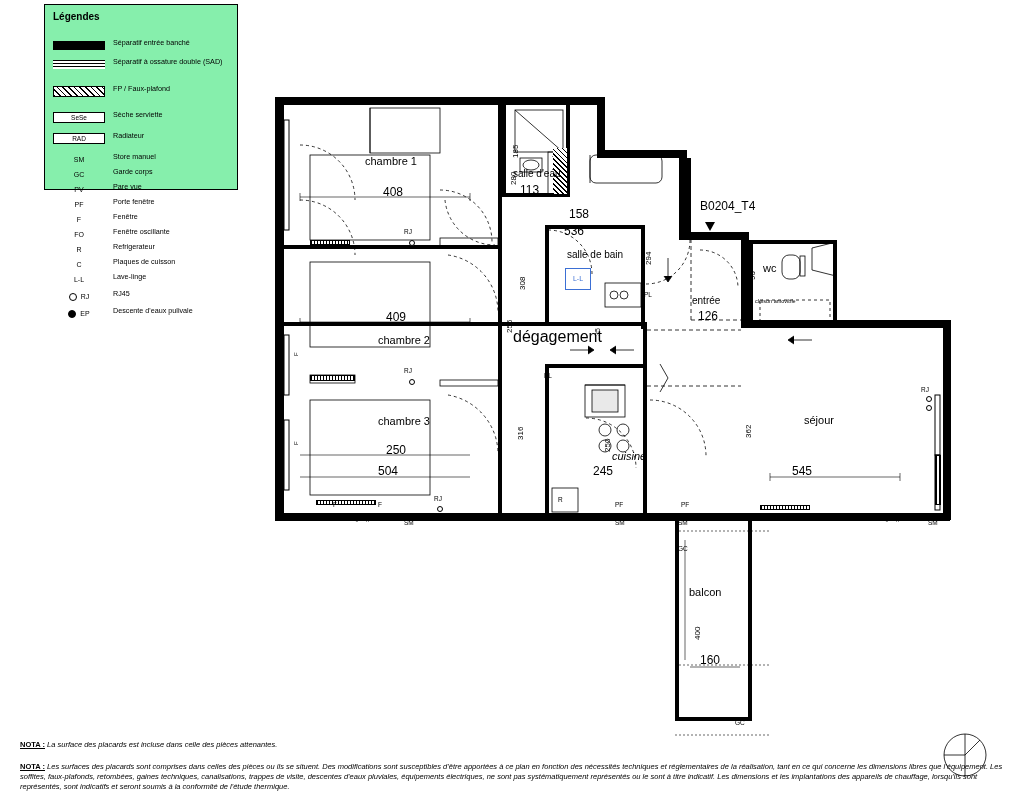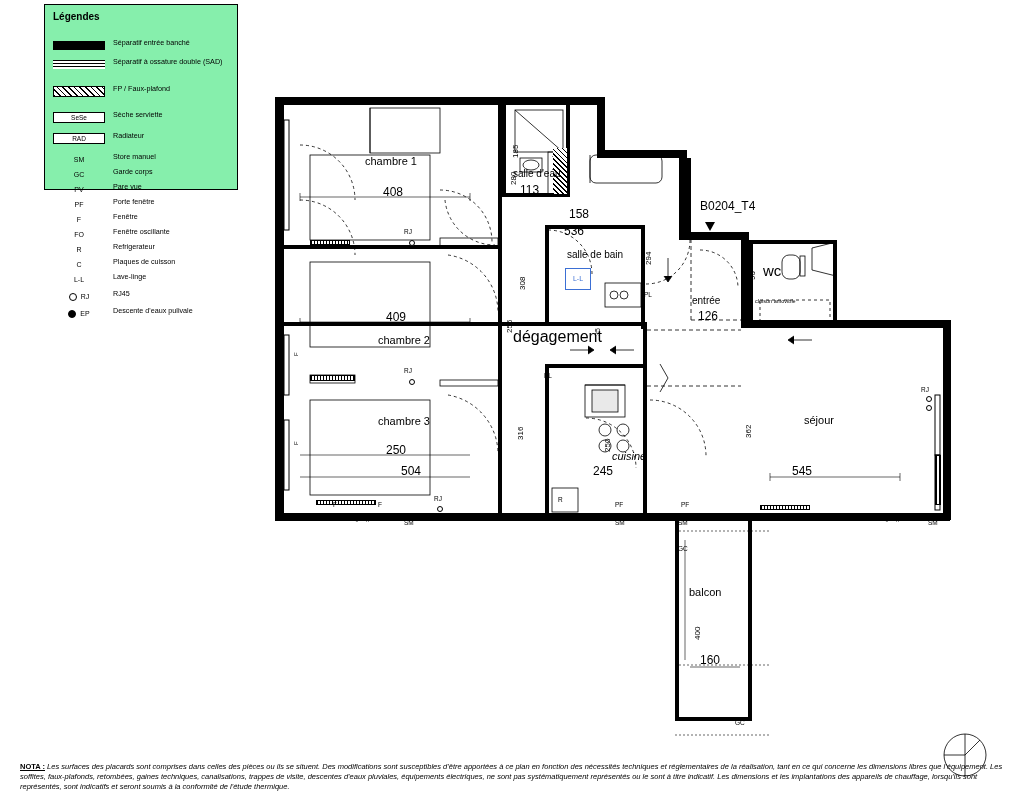--- a/index.html
+++ b/index.html
@@ -449,40 +449,40 @@
 
   <div class="room-label" style="left:365px; top:155px;">chambre 1</div>
   <div class="room-label" style="left:378px; top:334px;">chambre 2</div>
   <div class="room-label" style="left:378px; top:415px;">chambre 3</div>
   <div class="room-label" style="left:513px; top:168px; font-size:10px;">salle d'eau</div>
   <div class="room-label" style="left:567px; top:249px; font-size:10px; width:48px; line-height:12px;">salle de bain</div>
   <div class="room-label" style="left:513px; top:328px; font-size:16px;">dégagement</div>
   <div class="room-label" style="left:612px; top:450px;font-style:italic;">cuisine</div>
   <div class="room-label" style="left:804px; top:414px;">séjour</div>
   <div class="room-label" style="left:692px; top:295px; font-size:10px;">entrée</div>
-  <div class="room-label" style="left:763px; top:262px; font-size:15px;">wc</div>
+  <div class="room-label" style="left:763px; top:262px; font-size:11px;">wc</div>
   <div class="room-label" style="left:689px; top:586px;">balcon</div>
 
   <div class="dim" style="left:383px; top:185px;">408</div>
   <div class="dim-v" style="left:509px; top:185px;">280</div>
   <div class="dim" style="left:520px; top:183px;">113</div>
   <div class="dim-v" style="left:511px; top:158px;">185</div>
   <div class="dim-v" style="left:518px; top:290px;">308</div>
   <div class="dim" style="left:569px; top:207px;">158</div>
   <div class="dim-v" style="left:644px; top:265px;">294</div>
   <div class="dim" style="left:564px; top:224px;">536</div>
   <div class="dim-v" style="left:748px; top:280px;">90</div>
   <div class="dim" style="left:698px; top:309px;">126</div>
   <div class="dim" style="left:386px; top:310px;">409</div>
   <div class="dim-v" style="left:505px; top:333px;">255</div>
   <div class="dim-v" style="left:594px; top:336px; font-size:7px;">35</div>
   <div class="dim-v" style="left:516px; top:440px;">316</div>
   <div class="dim-v" style="left:603px; top:452px;">250</div>
   <div class="dim" style="left:386px; top:443px;">250</div>
-  <div class="dim" style="left:401px; top:464px;">504</div>
+  <div class="dim" style="left:378px; top:464px;">504</div>
   <div class="dim" style="left:593px; top:464px;">245</div>
   <div class="dim-v" style="left:744px; top:438px;">362</div>
   <div class="dim" style="left:792px; top:464px;">545</div>
   <div class="dim-v" style="left:693px; top:640px;">400</div>
   <div class="dim" style="left:700px; top:653px;">160</div>
 
   <div class="tag" style="left:644px; top:291px;">PL</div>
   <div class="tag" style="left:544px; top:372px;">PL</div>
   <div class="tag" style="left:796px; top:320px;">PL</div>
   <div class="tag" style="left:755px; top:298px; font-size:5.5px;">cloison amovible</div>
@@ -510,18 +510,22 @@
   <div class="tag" style="left:928px; top:519px;">SM</div>
   <div class="tag" style="left:615px; top:501px;">PF</div>
   <div class="tag" style="left:681px; top:501px;">PF</div>
   <div class="tag" style="left:678px; top:545px;">GC</div>
   <div class="tag" style="left:735px; top:719px;">GC</div>
   <div class="tag" style="left:558px; top:496px;">R</div>
   <div class="tag" style="left:348px; top:517px; font-size:4.5px;">Allège rapportée 55 cm</div>
   <div class="tag" style="left:628px; top:517px; font-size:4.5px;">Seuil 2 cm</div>
   <div class="tag" style="left:878px; top:517px; font-size:4.5px;">Allège rapportée 55 cm</div>
 
+  <div class="nota" style="left:20px; top:740px; width:420px;">
+    <b>NOTA :</b>
+    <span>La surface des placards est incluse dans celle des pièces attenantes.</span>
+  </div>
   <div class="nota" style="left:20px; top:762px; width:990px;">
     <b>NOTA :</b>
     <span>Les surfaces des placards sont comprises dans celles des pièces ou ils se situent. Des modifications sont susceptibles d'être apportées à ce plan en fonction des nécessités techniques et réglementaires de la réalisation, tant en ce qui concerne les dimensions libres que l'équipement. Les soffites, faux-plafonds, retombées, gaines techniques, canalisations, trappes de visite, descentes d'eaux pluviales, équipements électriques, ne sont pas systématiquement représentés ou le sont à titre indicatif. Les dimensions et les implantations des appareils de chauffage, lorsqu'ils sont représentés, sont indicatifs et seront soumis à la conformité de l'étude thermique.</span>
   </div>
 
 </div>
 
 </body></html>

